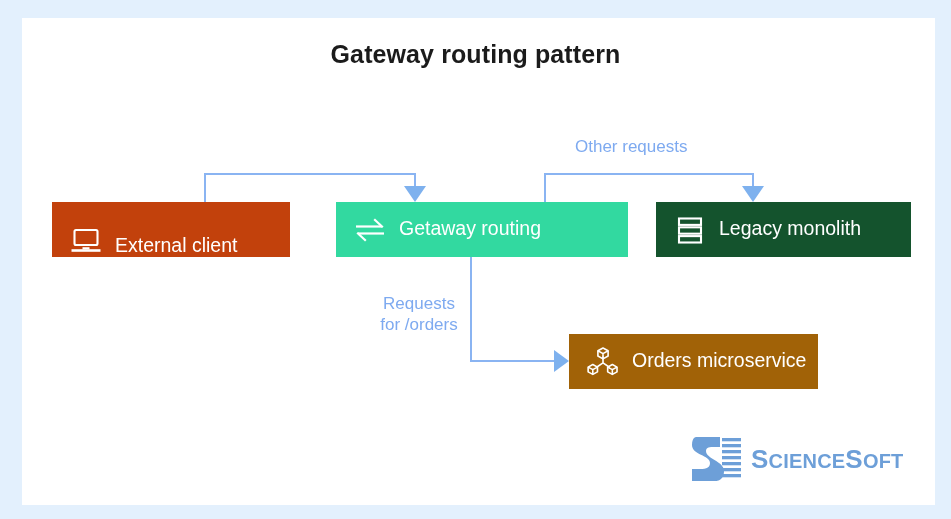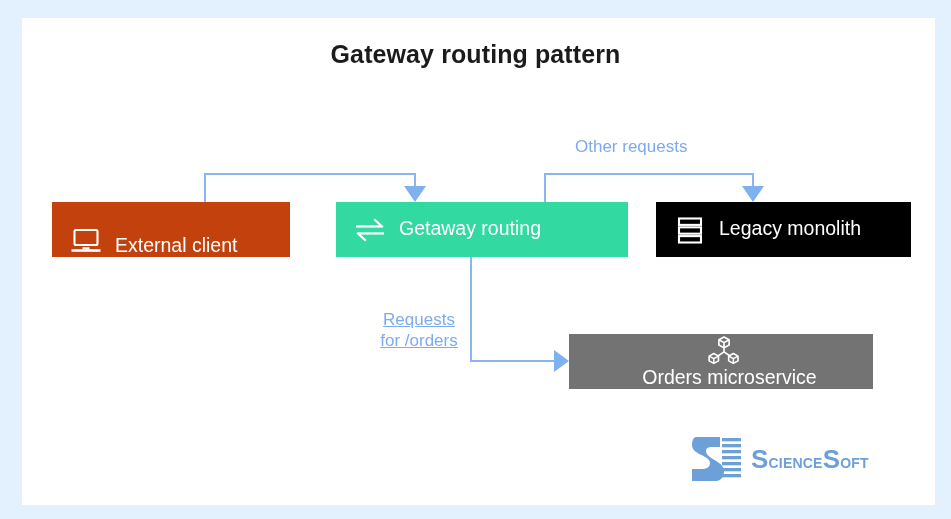--- a/index.html
+++ b/index.html
@@ -75,62 +75,60 @@
     left: 52px;  top: 202px;  width: 238px;
     background: #c2410c;
     align-items: flex-end;
   }
   #node-gateway-routing {
     left: 336px; top: 202px;  width: 292px;
     background: #32d9a0;
   }
   #node-legacy-monolith {
     left: 656px; top: 202px;  width: 255px;
-    background: #000000;
+    background: #14532d;
   }
   #node-orders-microservice {
-    left: 569px; top: 334px;  width: 304px;
-    background: #737373;
-    flex-direction: column;
+    left: 569px; top: 334px;  width: 249px;
+    background: #a16207;
   }
   
   .edge-label {
     position: absolute;
     color: #7eaaf0;
     font-size: 17px;
     line-height: 21px;
     white-space: pre-line;
   }
   #label-other-requests {
     left: 575px; top: 136px;
     text-align: center;
   }
   #label-requests-orders {
-    left: 355px; top: 309px;
+    left: 355px; top: 293px;
     width: 128px;
     text-align: center;
-    text-decoration: underline;
   }
   
   #logo {
     position: absolute;
     left: 690px;
     top: 435px;
     display: flex;
     align-items: center;
   }
   #logo-mark { display:block; width: 52px; height: 48px; margin-right: 9px; }
   #logo-text {
     font-size: 26px;
     color: #6d9fd8;
     font-weight: bold;
     letter-spacing: .2px;
     line-height: 1;
   }
-  #logo-text .sc-small { font-size: 14px; }
+  #logo-text .sc-small { font-size: 20px; }
 </style>
 </head>
 <body>
 
 <div id="stage">
 
   <div id="card"></div>
 
   <div id="page-title">Gateway routing pattern</div>
 

